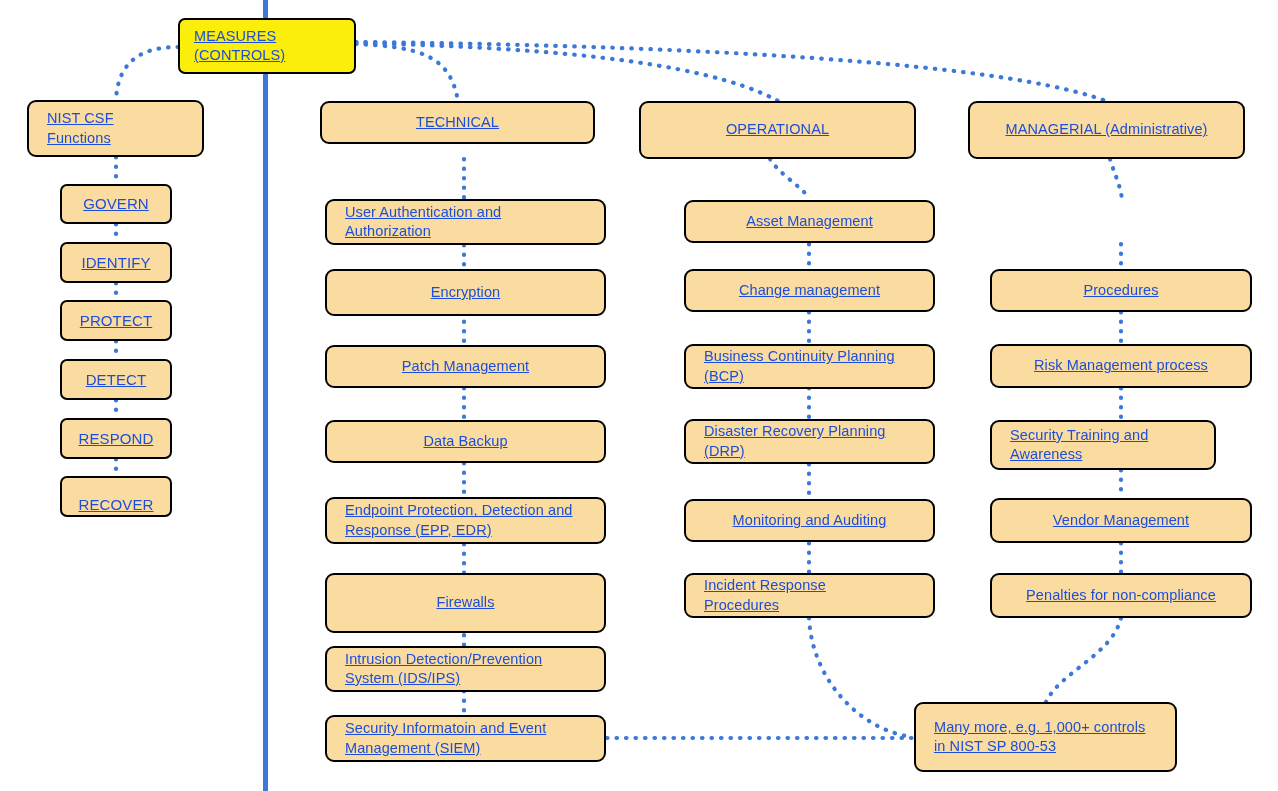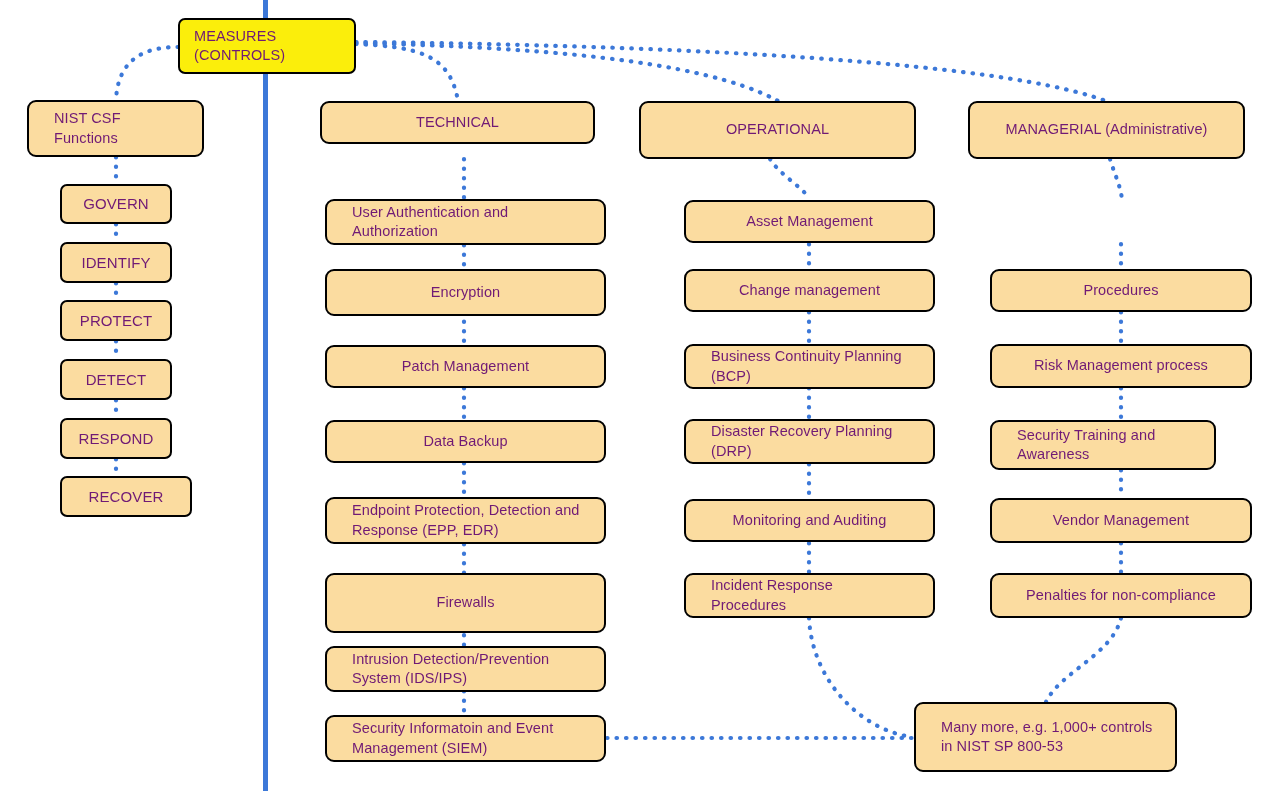--- a/index.html
+++ b/index.html
@@ -32,34 +32,35 @@
     background: #3C78D8;
   }
   .node {
     position: absolute;
     box-sizing: border-box;
     border: 2.5px solid #000000;
     border-radius: 9px;
     background: #FBDCA0;
     display: flex;
     align-items: center;
-    color: #701a75;
+    color: #1d4ed8;
     font-size: 14.5px;
     line-height: 1.32;
     letter-spacing: 0.1px;
     z-index: 3;
+    text-decoration: underline;
   }
   .node.center { justify-content: center; text-align: center; }
   .node.left   { justify-content: flex-start; text-align: left; }
   .node .lbl {
     display: block;
     white-space: pre-line;
     padding: 0 14px;
   }
-  .node.left .lbl { padding: 0 12px 0 25px; }
+  .node.left .lbl { padding: 0 12px 0 18px; }
   .node.accent {
     background: #FBEE0B;
     border-radius: 7px;
   }
   .node.header-box { font-size: 14.5px; }
   .node.small-pill {
     border-radius: 7px;
     font-size: 15px;
   }
 </style>
@@ -135,21 +136,21 @@
   </div>
   <div class="node small-pill center" style="left:60px; top:300px; width:112px; height:41px;">
     <span class="lbl">PROTECT</span>
   </div>
   <div class="node small-pill center" style="left:60px; top:359px; width:112px; height:41px;">
     <span class="lbl">DETECT</span>
   </div>
   <div class="node small-pill center" style="left:60px; top:418px; width:112px; height:41px;">
     <span class="lbl">RESPOND</span>
   </div>
-  <div class="node small-pill center" style="left:60px; top:476px; width:132px; height:41px;">
+  <div class="node small-pill center" style="left:60px; top:476px; width:112px; height:41px;align-items:flex-end;">
     <span class="lbl">RECOVER</span>
   </div>
 
   <div class="node header-box center" style="left:320px; top:101px; width:275px; height:43px;">
     <span class="lbl">TECHNICAL</span>
   </div>
   <div class="node left" style="left:325px; top:199px; width:281px; height:46px;">
     <span class="lbl">User Authentication and
 Authorization</span>
   </div>

